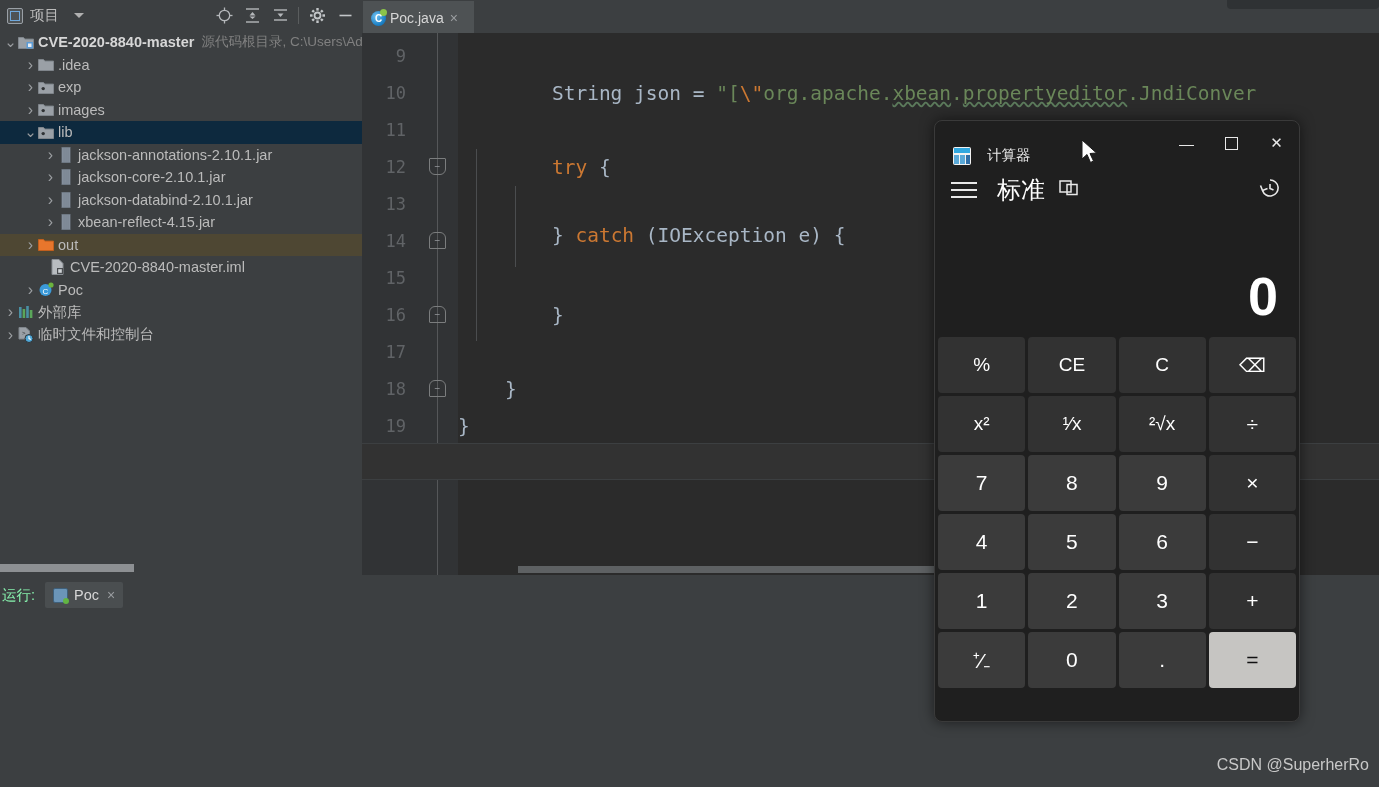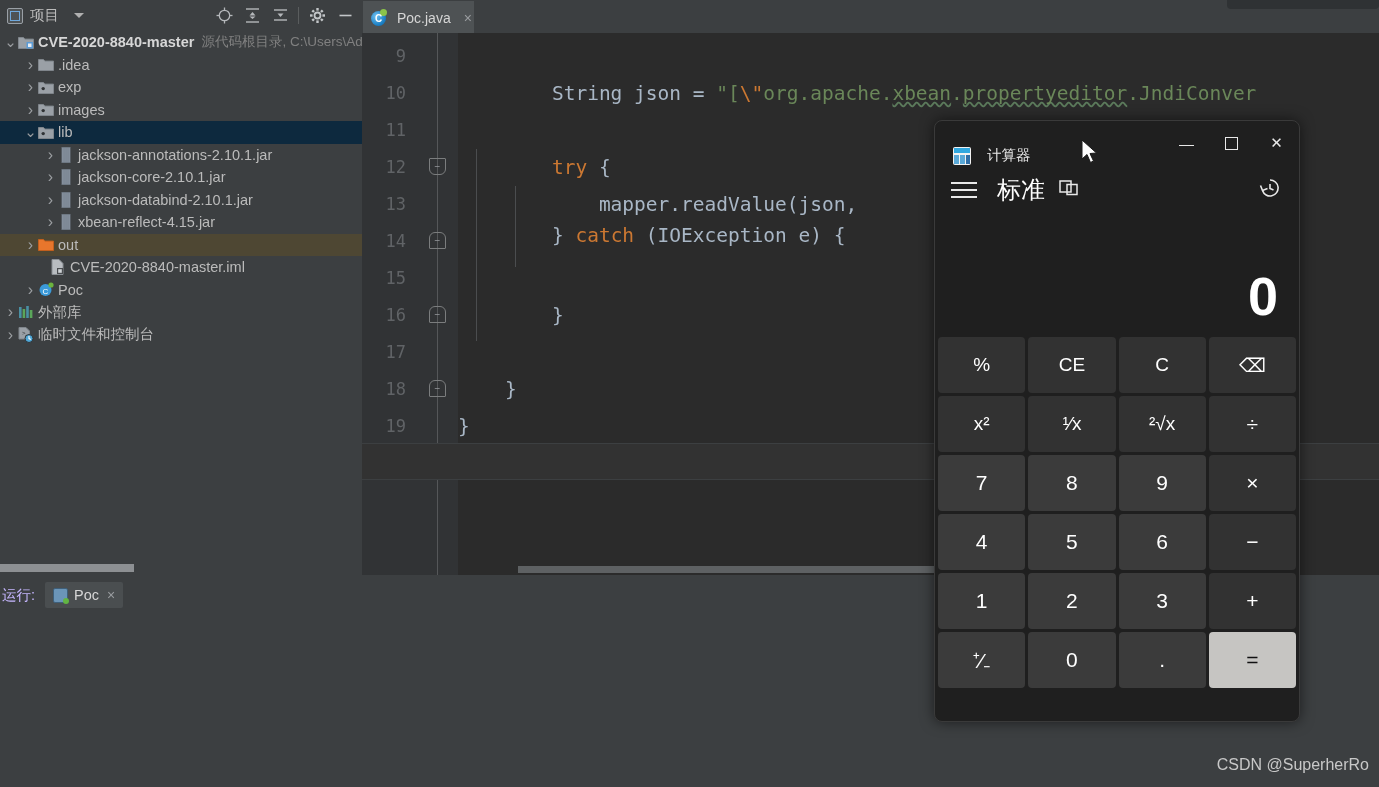--- a/index.html
+++ b/index.html
@@ -75,21 +75,21 @@
   
   #editor-area {
     position: absolute; left: 362px; top: 0; right: 0; height: 575px;
     background: #2b2b2b;
   }
   #tabbar {
     position: absolute; left:0; top:0; right:0; height:33px; background:#3c3f41;
   }
   #tab-poc {
     position:absolute; left:1px; top:1px; height:32px; width:111px;
-    background:#4e5254; display:flex; align-items:center; gap:11px;
+    background:#4e5254; display:flex; align-items:center; gap:4px;
     padding: 6px 8px; border-top: 2px solid #4e5254;
   }
   #tab-poc .tabtext { color:#d6d6d6; font-size:14px; }
   .tabclose { color:#9a9da0; font-size:14px; margin-left:2px; }
   .cls-ico {
     width:15px;height:15px;border-radius:50%;
     background: radial-gradient(circle at 35% 35%, #6fc0f0 0%, #1b7fc4 65%, #135d93 100%);
     position:relative; flex:0 0 15px;
   }
   .cls-ico::after{
@@ -150,21 +150,21 @@
   }
   #ed-hscroll .thumb{
     position:absolute; left:60px; top:3px; height:7px; width:430px; background:#5e6163;
   }
 
   
   #run-panel {
     position:absolute; left:0; top:575px; right:0; bottom:0; background:#3c3f41;
   }
   #run-head { position:absolute; left:0; top:6px; height:28px; right:0; display:flex; align-items:center; }
-  #run-title { color:#c4b5fd; font-size:14.5px; padding-left:2px; }
+  #run-title { color:#86efac; font-size:14.5px; padding-left:2px; }
   #run-tab {
     display:flex; align-items:center; gap:6px; margin-left:10px;
     background:#4a4e50; height:26px; padding:0 8px; border-radius:2px;
   }
   #run-tab .rt-label{ color:#d6d6d6; font-size:14.5px;}
   .run-ico {
     width:15px;height:15px;background:#6b95b8;border:1px solid #3e5f7a;border-radius:2px;
     position:relative; flex:0 0 15px;
   }
   .run-ico::after{content:'';position:absolute;right:-2px;bottom:-2px;width:6px;height:6px;background:#62b543;border-radius:50%;}
@@ -513,21 +513,20 @@
           <div class="foldmark close" style="top: 199px;">−</div>
           <div class="foldmark close" style="top: 273px;">−</div>
           <div class="foldmark close" style="top: 347px;">−</div>
         </div>
       <div id="cur-line-hl" style="top: 410px;"></div>
         <div id="code">
           <div class="cline" style="top: 5px;"></div>
           <div class="cline" style="top: 42px;"><span class="pl">        String json = </span><span class="str">"[</span><span class="esc">\"</span><span class="str">org.apache.</span><span class="str squig">xbean</span><span class="str">.</span><span class="str squig">propertyeditor</span><span class="str">.JndiConver</span></div>
           <div class="cline" style="top: 79px;"></div>
           <div class="cline" style="top: 116px;"><span class="pl">        </span><span class="kw">try</span><span class="pl"> {</span></div>
-          <div class="cline" style="top: 153px;"><span class="pl">            mapper.readValue(json,</span></div>
           <div class="cline" style="top: 184px;"><span class="pl">        } </span><span class="kw">catch</span><span class="pl"> (IOException e) {</span></div>
           <div class="cline" style="top: 264px;"><span class="pl">        }</span></div>
           <div class="cline" style="top: 301px;"></div>
           <div class="cline" style="top: 338px;"><span class="pl">    }</span></div>
           <div class="cline" style="top: 375px;"><span class="pl">}</span></div>
           <div class="cline" style="top: 412px;"></div>
           <div class="indentguide" style="left: 57px; top: 153px; height: 81.4px;"></div>
           <div class="indentguide" style="left: 18px; top: 116px; height: 192.4px;"></div>
         </div>
       <div id="ed-hscroll">

